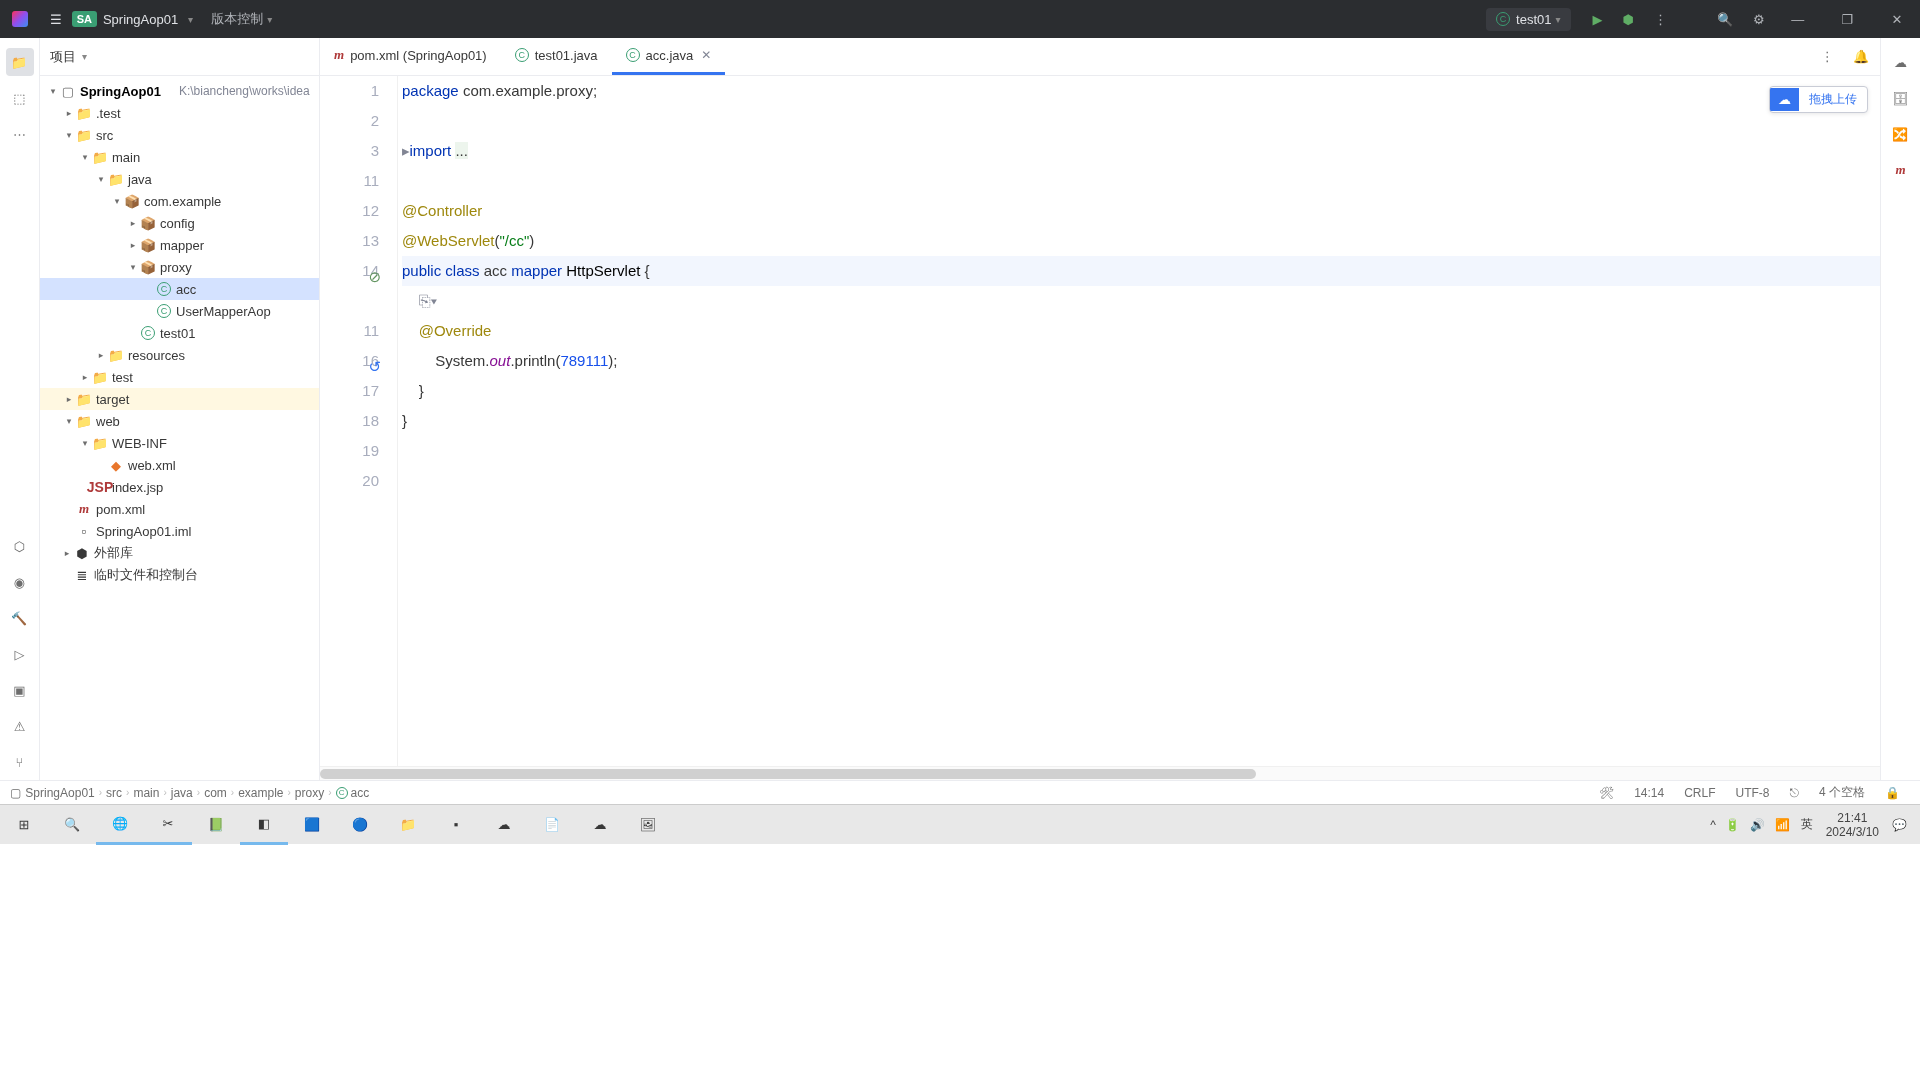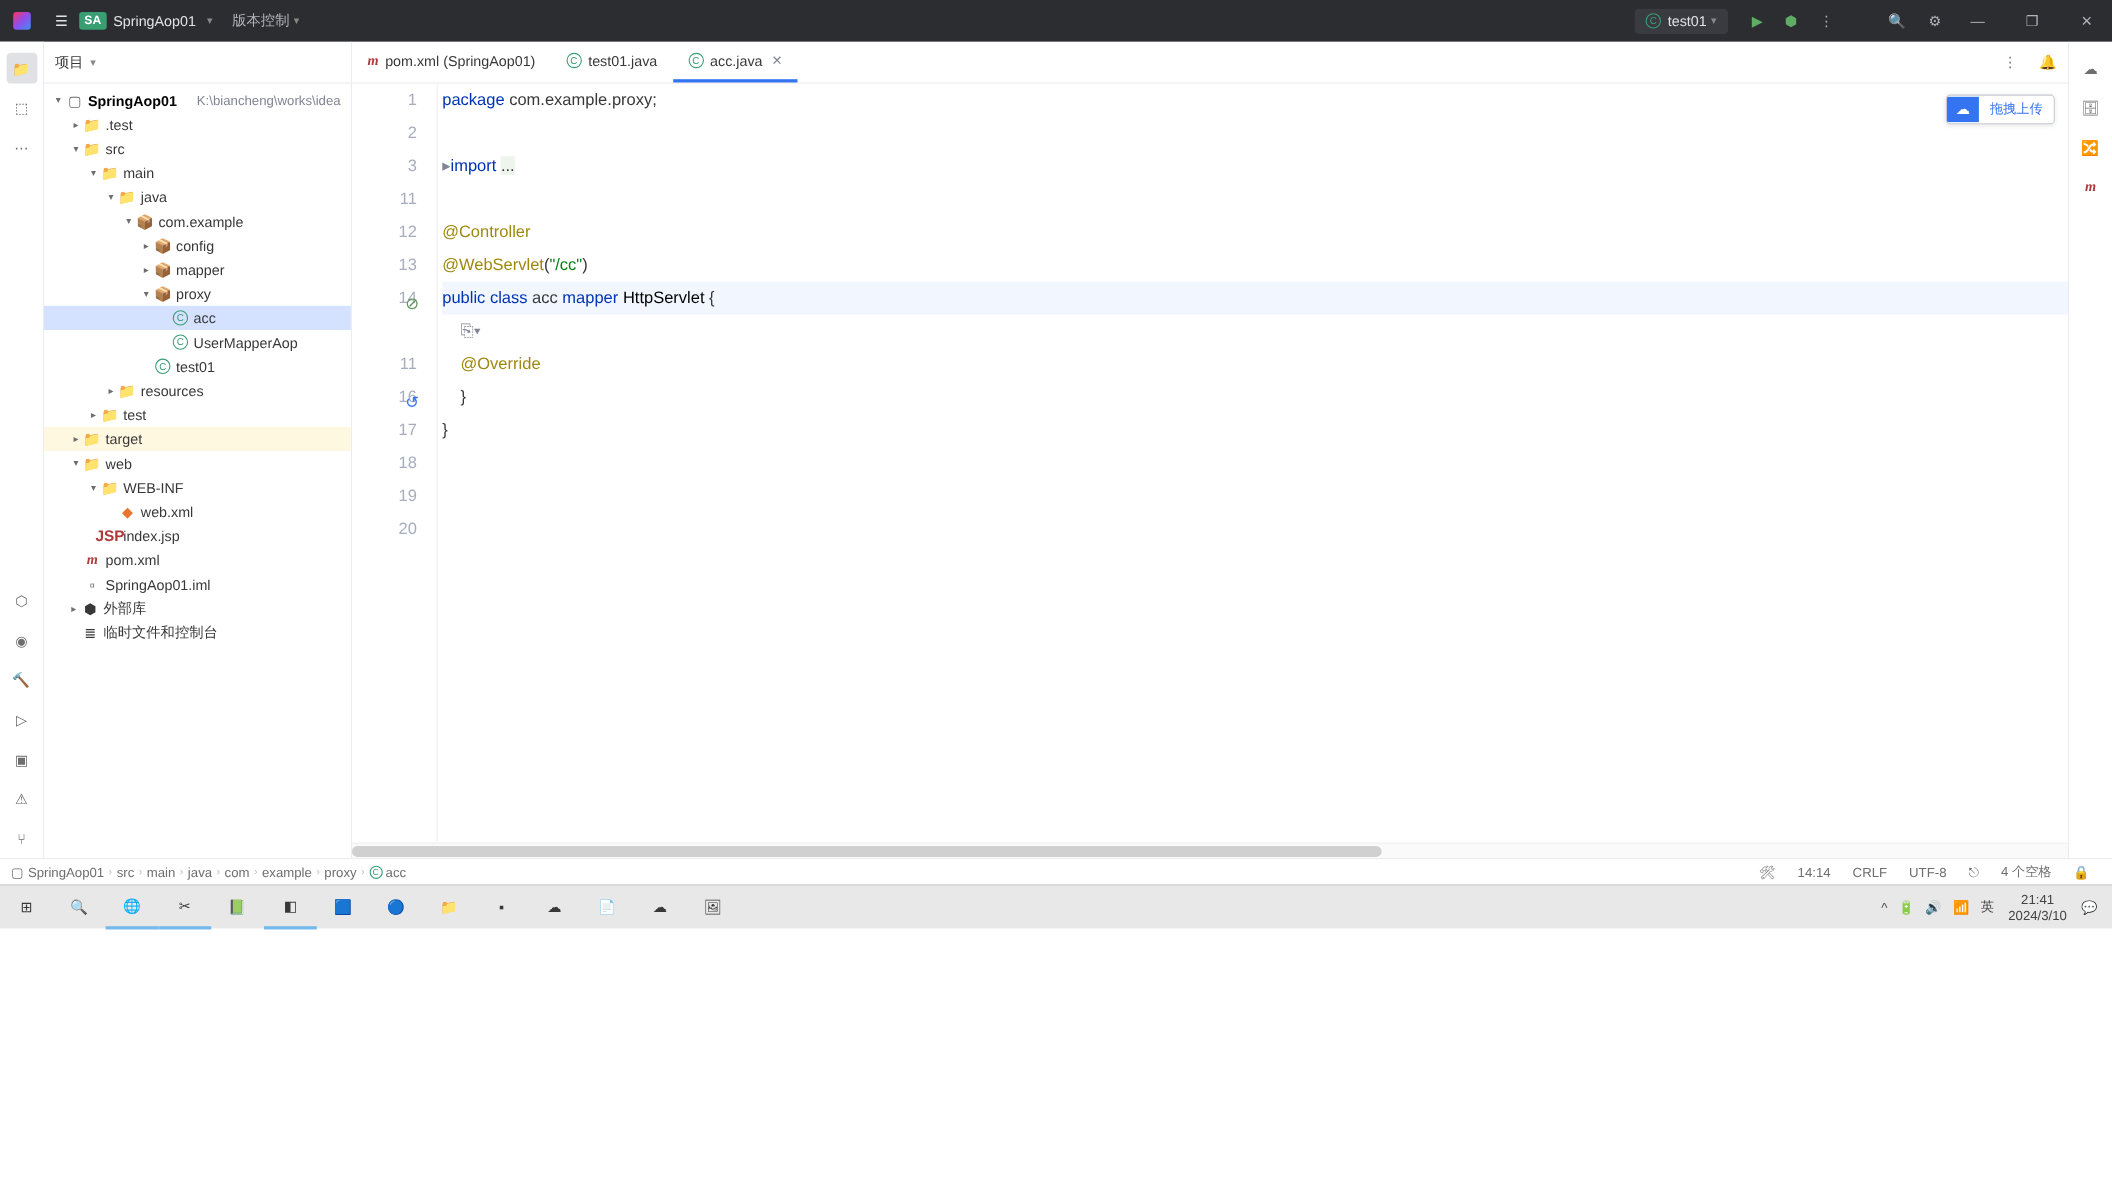--- a/index.html
+++ b/index.html
@@ -300,20 +300,21 @@
       <div class="code">
         <div class="cline"><span class="kw">package</span><span> com.example.proxy;</span></div>
         <div class="cline"></div>
         <div class="cline"><span class="fold">▸</span><span class="kw">import</span> <span class="dim">...</span></div>
         <div class="cline"></div>
         <div class="cline"><span class="ann">@Controller</span></div>
         <div class="cline"><span class="ann">@WebServlet</span><span>(</span><span class="str">"/cc"</span><span>)</span></div>
         <div class="cline hl"><span class="kw">public </span><span class="kw">class </span><span>acc </span><span class="kw">mapper </span><span class="type">HttpServlet</span><span> {</span></div>
         <div class="cline">    <span style="color:#818594">⎘▾</span></div>
         <div class="cline">    <span class="ann">@Override</span></div>
+        <div class="cline">        <span>System.</span><span class="field">out</span><span>.println(</span><span class="num">789111</span><span>);</span></div>
         <div class="cline">    <span>}</span></div>
         <div class="cline"><span>}</span></div>
         <div class="cline"></div>
       </div>
     </div>
 
     <div class="hscroll">
         <div class="thumb"></div>
       </div>
 

